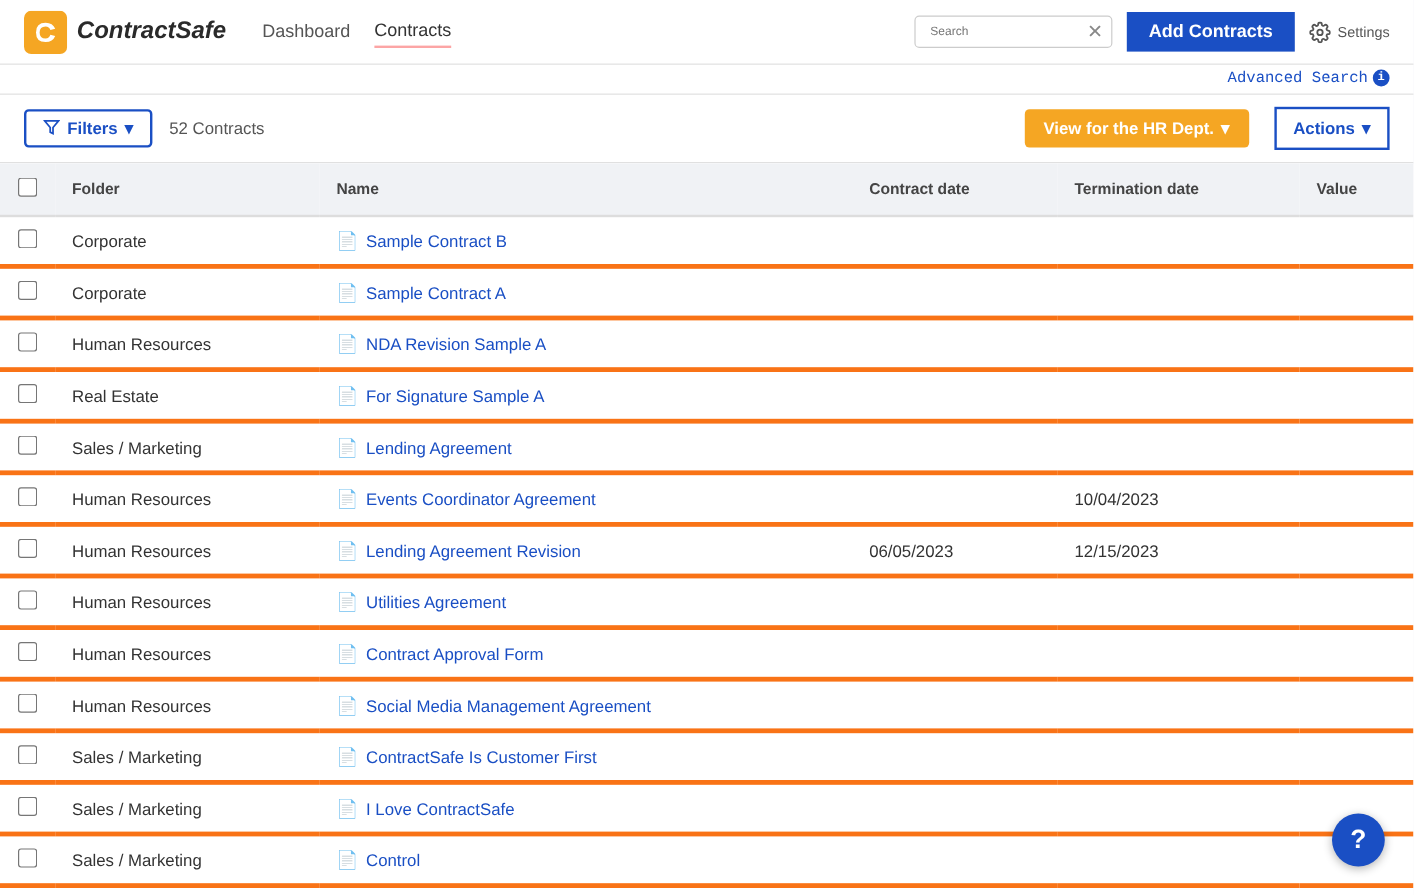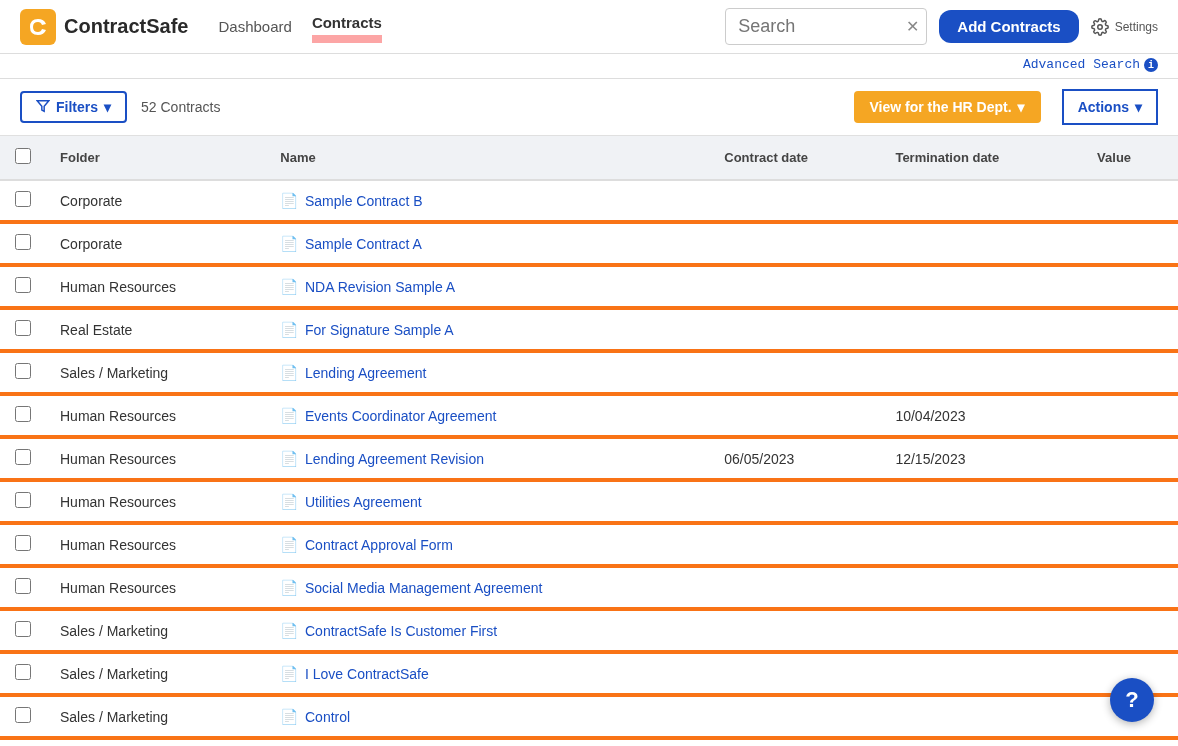--- a/index.html
+++ b/index.html
@@ -13,20 +13,21 @@
       height: 54px;
       display: flex;
       align-items: center;
       gap: 30px;
     }
     .logo-area {
       display: flex;
       align-items: center;
       gap: 8px;
       text-decoration: none;
+      font-style: italic;
     }
     .logo-icon {
       width: 36px;
       height: 36px;
     }
     .logo-text {
       font-size: 20px;
       font-weight: 700;
       color: #2a2a2a;
     }
@@ -36,56 +37,56 @@
       align-items: center;
     }
     .nav-link {
       color: #555;
       text-decoration: none;
       font-size: 15px;
       padding: 4px 0;
     }
     .nav-link.active {
       color: #333;
-      border-bottom: 8px solid #fca5a5;
-      font-weight: 700;
+      border-bottom: 2px solid #fca5a5;
+      font-weight: 400;
     }
     .header-right {
       margin-left: auto;
       display: flex;
       align-items: center;
       gap: 12px;
     }
     .search-box {
       position: relative;
       display: flex;
       align-items: center;
     }
     .search-input {
-      width: 202px;
+      width: 165px;
       padding: 7px 34px 7px 12px;
       border: 1px solid #ccc;
       border-radius: 4px;
-      font-size: 18px;
+      font-size: 10px;
       outline: none;
     }
     .search-clear {
       position: absolute;
       right: 8px;
       cursor: pointer;
       color: #888;
       font-size: 16px;
       background: none;
       border: none;
     }
     .btn-add-contracts {
       background: #1a4fc4;
       color: #fff;
       border: none;
-      border-radius: 12px;
+      border-radius: 0;
       padding: 8px 18px;
       font-size: 15px;
       font-weight: 600;
       cursor: pointer;
       white-space: nowrap;
     }
     .btn-settings {
       background: none;
       border: none;
       color: #555;

